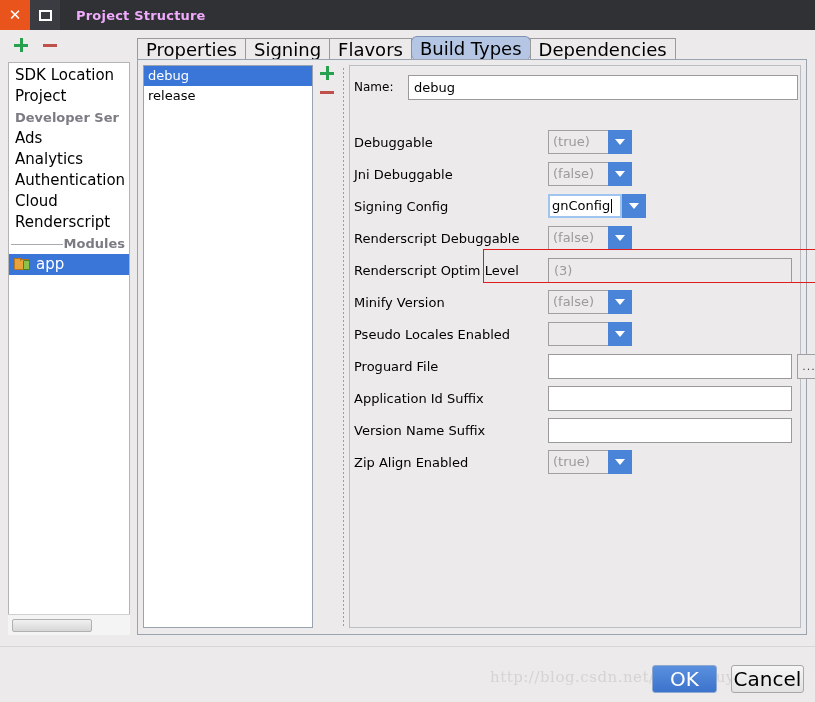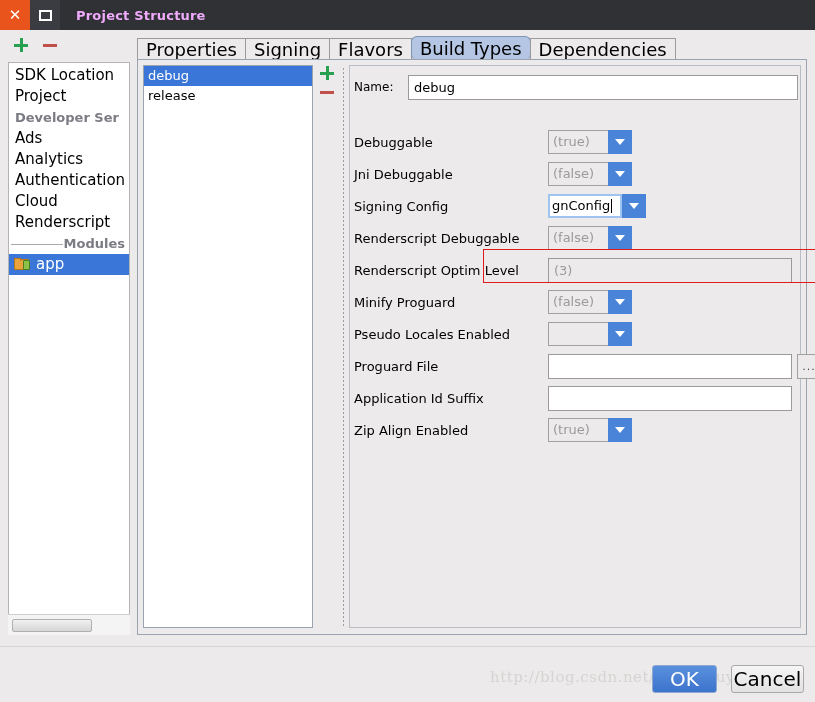--- a/index.html
+++ b/index.html
@@ -422,21 +422,21 @@
               <div class="arrow">
                 <span class="tri"></span>
               </div>
             </div>
           </div>
           <div class="row">
             <span class="row-label">Renderscript Optim Level</span>
             <div class="text-input level-input">(3)</div>
           </div>
           <div class="row">
-            <span class="row-label">Minify Proguard</span>
+            <span class="row-label">Minify Version</span>
             <div class="combo">
               <div class="field">(false)</div>
               <div class="arrow">
                 <span class="tri"></span>
               </div>
             </div>
           </div>
           <div class="row">
             <span class="row-label">Pseudo Locales Enabled</span>
             <div class="combo empty">
@@ -451,20 +451,24 @@
             <div style="display: flex; align-items: center;">
               <div class="text-input wide-input"></div>
               <div class="browse-btn">...</div>
             </div>
           </div>
           <div class="row">
             <span class="row-label">Application Id Suffix</span>
             <div class="text-input wide-input"></div>
           </div>
           <div class="row">
+            <span class="row-label">Version Name Suffix</span>
+            <div class="text-input wide-input"></div>
+          </div>
+          <div class="row">
             <span class="row-label">Zip Align Enabled</span>
             <div class="combo">
               <div class="field">(true)</div>
               <div class="arrow">
                 <span class="tri"></span>
               </div>
             </div>
           </div>
         </div>
     </div>

